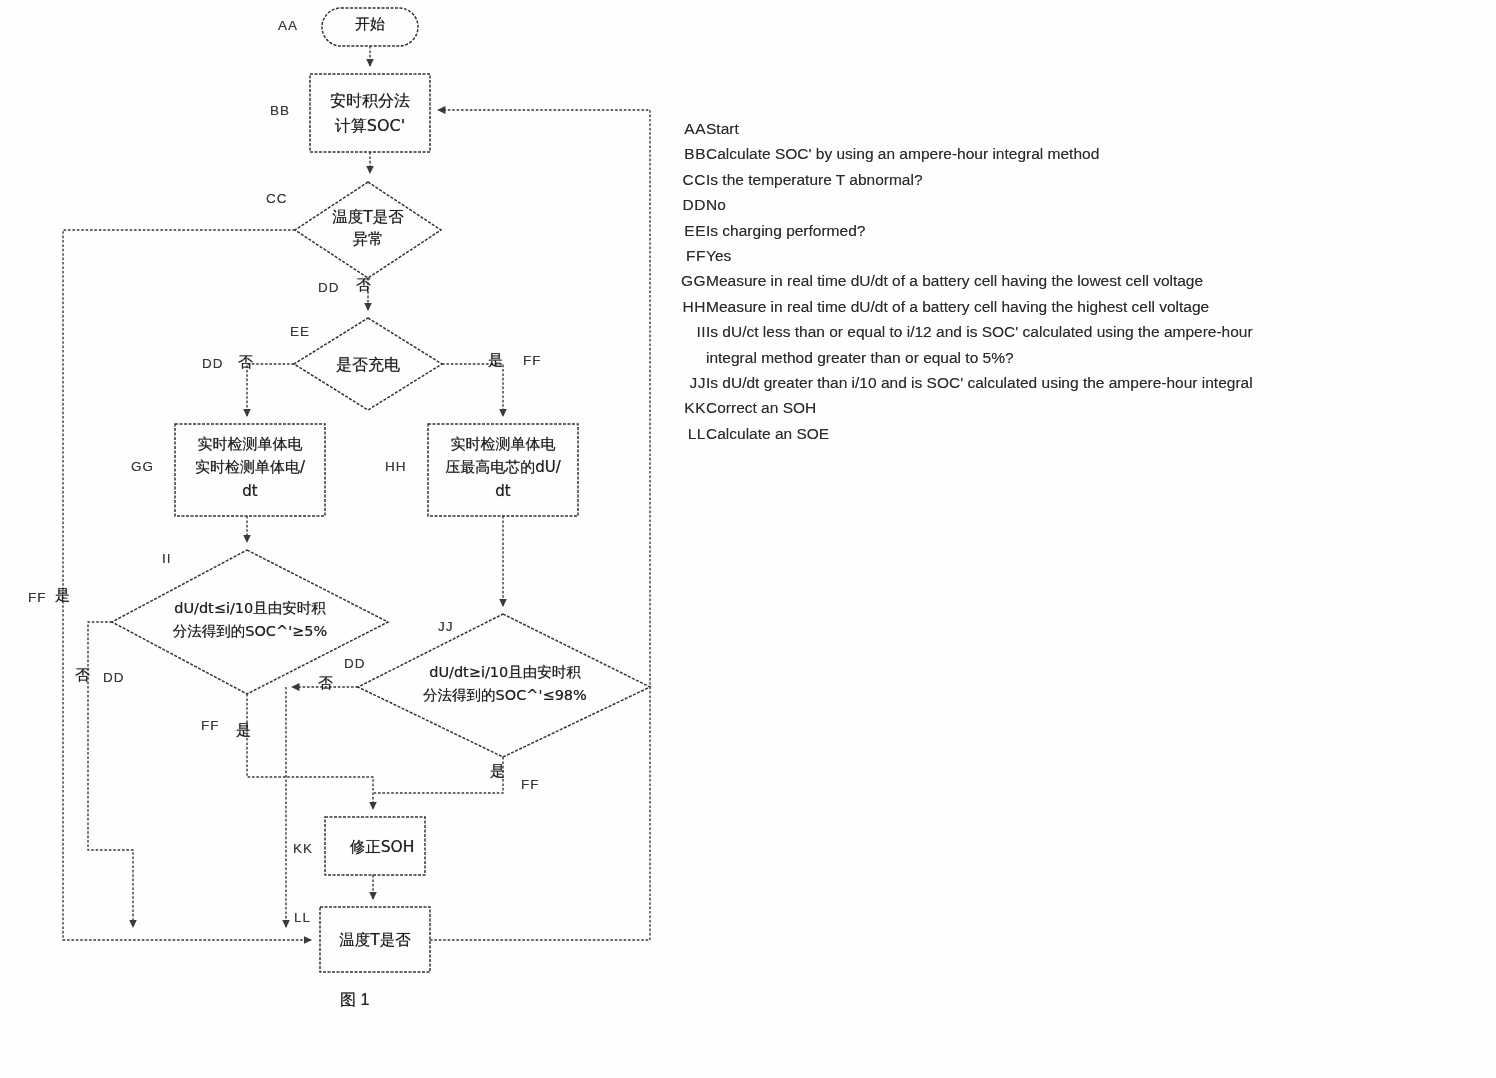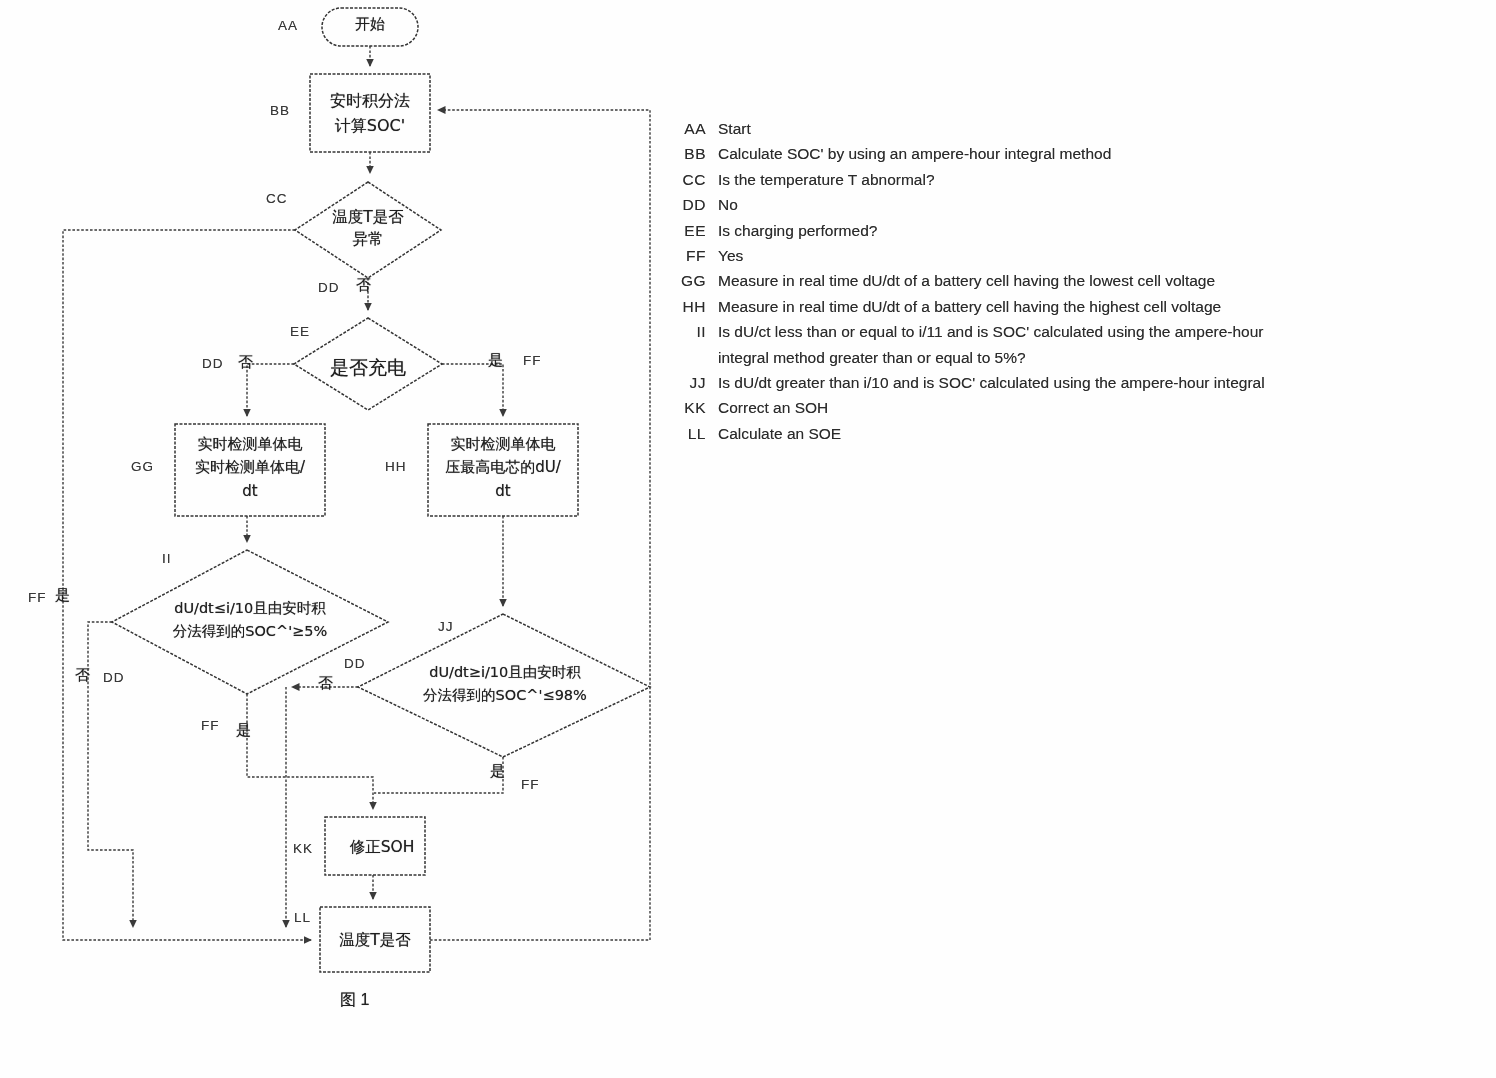--- a/index.html
+++ b/index.html
@@ -26,27 +26,27 @@
   .caption{
     position:absolute;left:340px;top:990px;width:60px;font-size:16px;color:#222;
     text-shadow:0 0 0.7px rgba(20,20,20,.6);
   }
   #legend{
     position:absolute;left:678px;top:116px;width:760px;font-size:15.5px;color:#2b2b2b;
     text-shadow:0 0 0.5px rgba(40,40,40,.5);
   }
   .lg-row{display:flex;align-items:flex-start;}
   .lg-code{flex:0 0 28px;text-align:right;letter-spacing:.5px;line-height:25.4px;}
-  .lg-lines{margin-left:12px;}
+  .lg-lines{}
   .lg-lines div{line-height:25.4px;white-space:nowrap;}
   
   #t-start{left:322px;top:15px;width:96px;font-size:15px;}
   #t-bb{left:312px;top:89px;width:116px;font-size:16px;line-height:1.55;}
   #t-cc{left:300px;top:206px;width:136px;font-size:15.5px;line-height:1.45;}
-  #t-ee{left:302px;top:355px;width:132px;font-size:19px;}
+  #t-ee{left:302px;top:355px;width:132px;font-size:16px;}
   #t-gg{left:179px;top:433px;width:142px;font-size:15px;line-height:1.55;}
   #t-hh{left:432px;top:433px;width:142px;font-size:15px;line-height:1.55;}
   #t-ii{left:128px;top:597px;width:244px;font-size:14.5px;line-height:1.6;}
   #t-jj{left:382px;top:661px;width:246px;font-size:14.5px;line-height:1.6;}
   #t-kk{left:334px;top:837px;width:96px;font-size:15.5px;}
   #t-ll{left:322px;top:930px;width:106px;font-size:15.5px;}
 </style>
 </head>
 <body>
 
@@ -212,21 +212,21 @@
     </div>
     <div class="lg-row">
       <div class="lg-code">HH</div>
       <div class="lg-lines">
           <div>Measure in real time dU/dt of a battery cell having the highest cell voltage</div>
         </div>
     </div>
     <div class="lg-row">
       <div class="lg-code">II</div>
       <div class="lg-lines">
-        <div>Is dU/ct less than or equal to i/11 and is SOC' calculated using the ampere-hour</div>
+        <div>Is dU/ct less than or equal to i/12 and is SOC' calculated using the ampere-hour</div>
         <div>integral method greater than or equal to 5%?</div>
       </div>
     </div>
     <div class="lg-row">
       <div class="lg-code">JJ</div>
       <div class="lg-lines">
         <div>Is dU/dt greater than i/10 and is SOC' calculated using the ampere-hour integral</div>
       </div>
     </div>
     <div class="lg-row">

